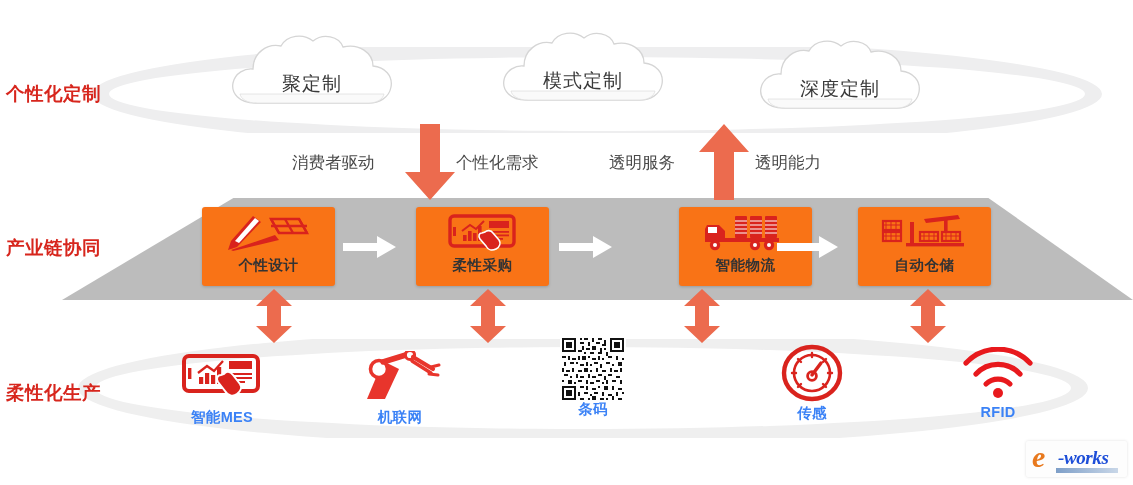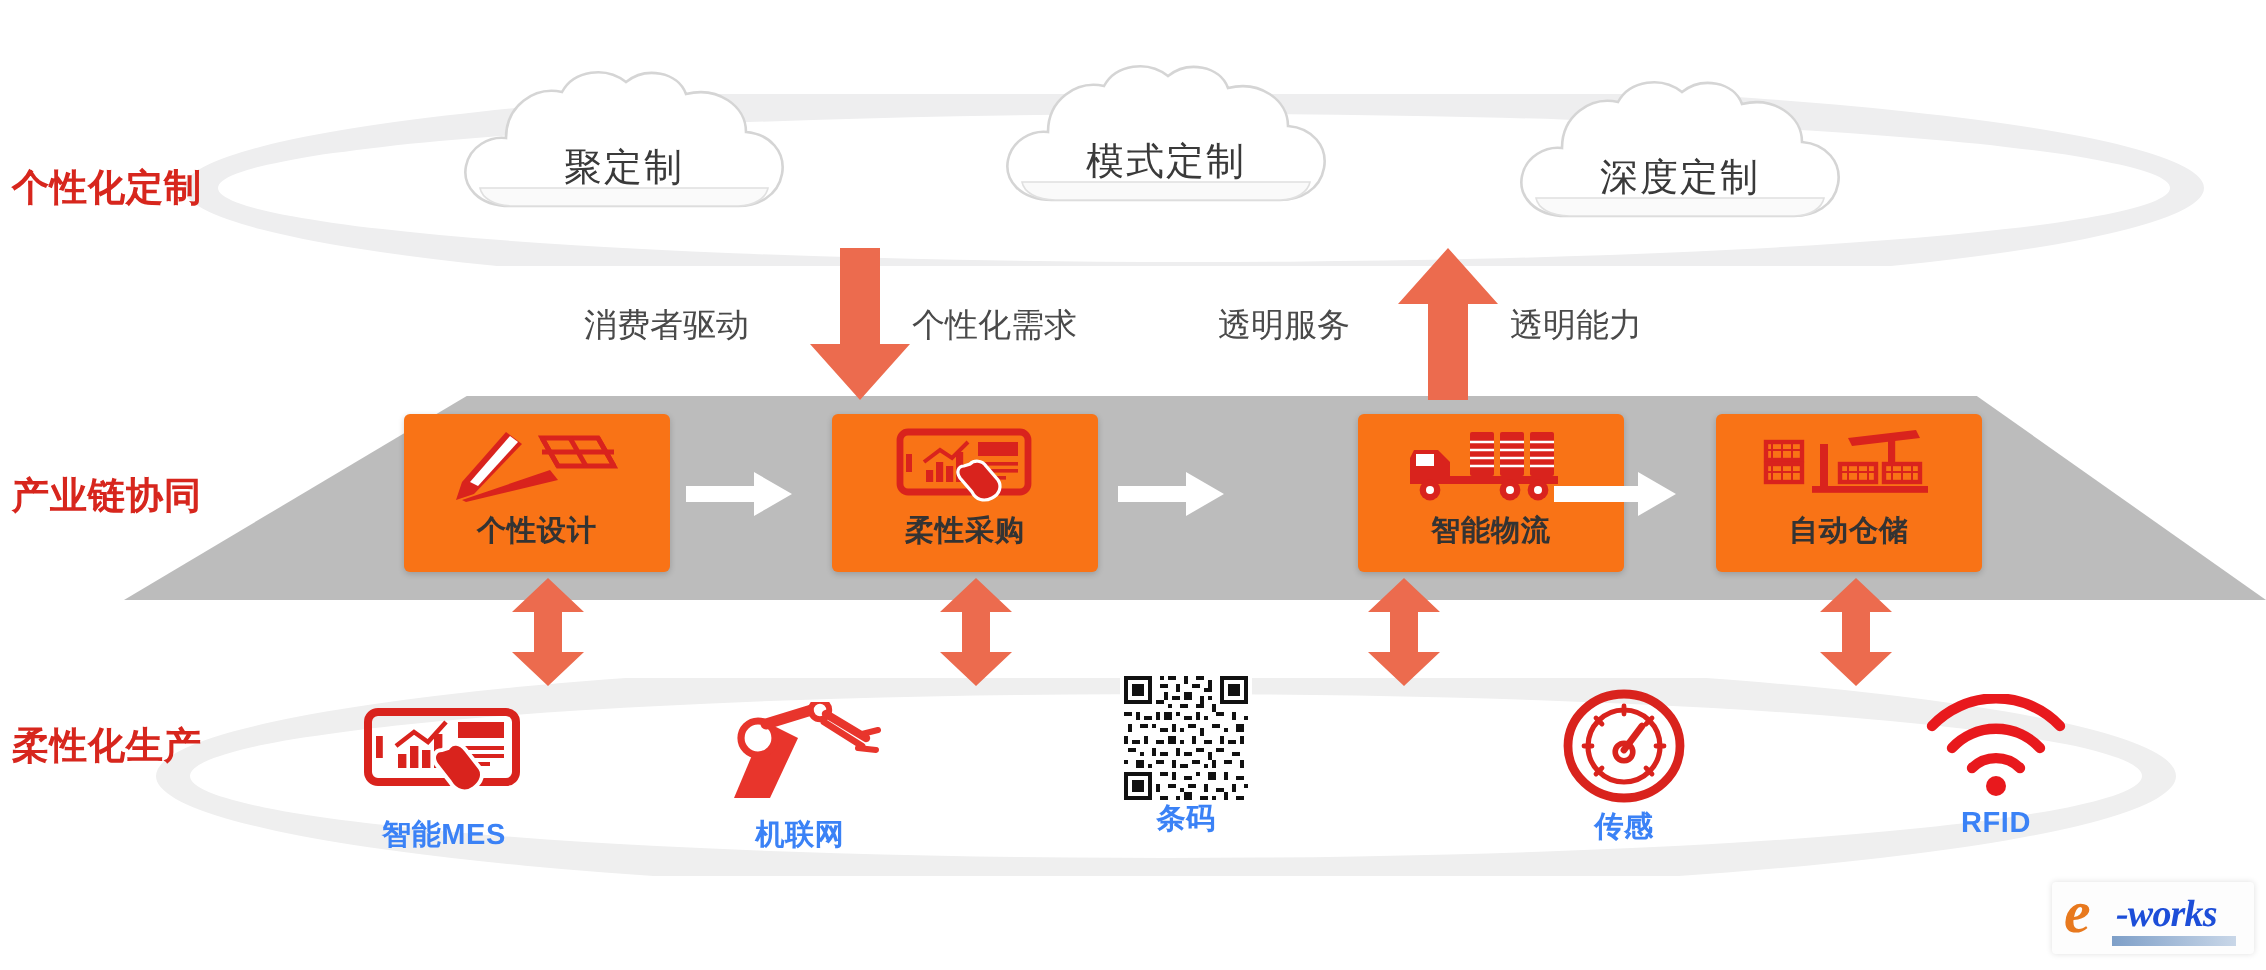--- a/index.html
+++ b/index.html
@@ -42,21 +42,21 @@
   .section-title {
     position: absolute;
     color: #d7261d;
     font-weight: bold;
     font-size: 18.5px;
     letter-spacing: 0.5px;
     white-space: nowrap;
   }
   #title-custom { left: 6px; top: 81px; }
   #title-chain  { left: 6px; top: 235px; }
-  #title-flex   { left: 6px; top: 360px; }
+  #title-flex   { left: 6px; top: 380px; }
 
   
   .cloud {
     position: absolute;
     width: 170px; height: 78px;
   }
   .cloud svg { width: 100%; height: 100%; display: block; }
   .cloud .cloud-label {
     position: absolute;
     left: 0; right: 0; top: 38px;

